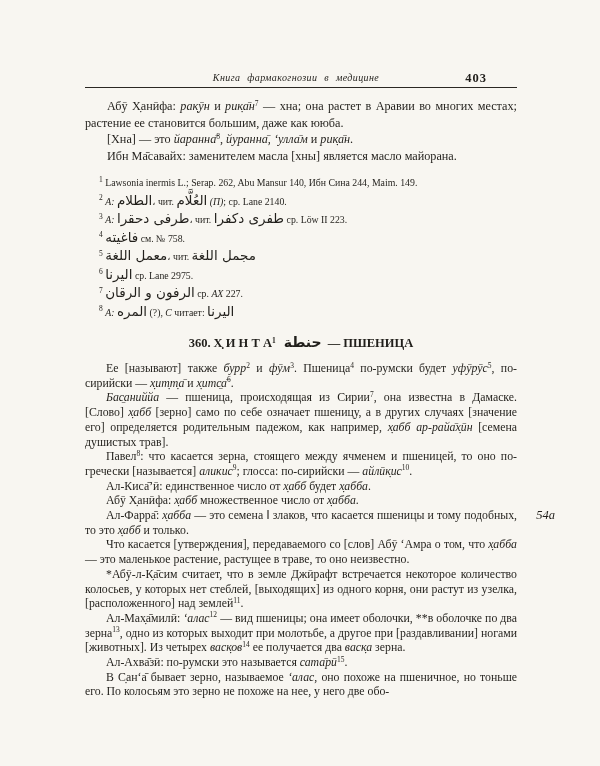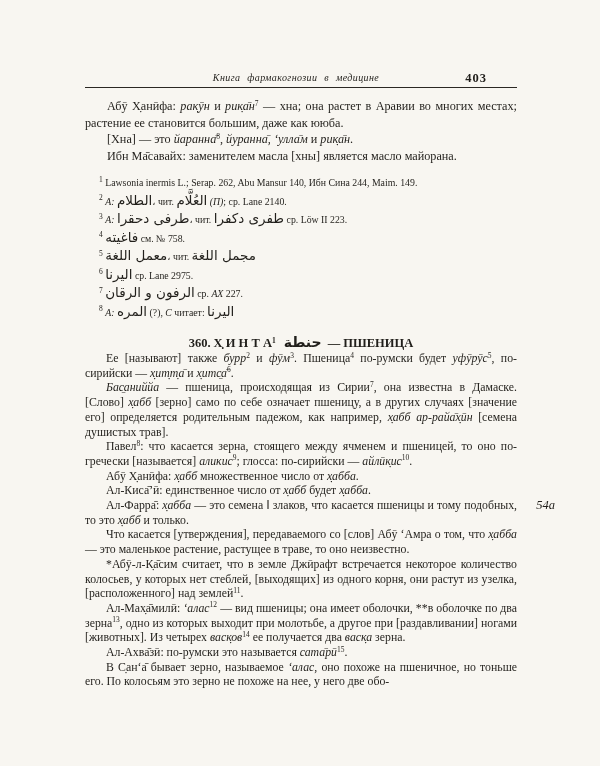--- a/index.html
+++ b/index.html
@@ -27,21 +27,21 @@
   p.para { margin:0; text-indent:22px; }
 
   .footnotes { margin-top:12px; font-size:9.8px; line-height:14.5px; text-align:left; }
   p.fn { margin:0; text-indent:14px; }
   .fn .ar { font-size:13.5px; line-height:1.35; }
 
   .heading { margin:14px 0 0 0; text-align:center; font-weight:bold; font-size:12.5px; white-space:nowrap; }
   .heading .title { margin-left:3px; }
   .heading .arh { font-size:14px; margin:0 6px 0 8px; }
 
-  .bodytext { font-size:11.8px; line-height:14.7px; text-align:justify; }
+  .bodytext { margin-top:10px; font-size:11.8px; line-height:14.7px; text-align:justify; }
   .bodytext p.para { text-indent:21px; }
 
   .i  { font-style:italic; }
   .ar { font-family:"DejaVu Sans",sans-serif;margin-top:48px; }
   .sup { font-size:7.5px; position:relative; top:-4.5px; line-height:0; }
   .margin-note {
     position:absolute; right:-38px; top:0;
     font-style:italic; font-size:12.5px; font-weight:normal; text-indent:0;
   }
 </style>
@@ -73,22 +73,22 @@
         <p class="fn"><span class="sup">7</span><span> </span><span class="ar" dir="rtl">الرفون و الرقان</span><span> ср. </span><span class="i">АХ</span><span> 227.</span></p>
         <p class="fn"><span class="sup">8</span><span> </span><span class="i">А:</span><span> </span><span class="ar" dir="rtl">المره</span><span> (?), </span><span class="i">С</span><span> читает: </span><span class="ar" dir="rtl">اليرنا</span></p>
       </section>
 
     <h2 class="heading"><span>360.</span><span class="title">Х̣ И Н Т А</span><span class="sup">1</span><span class="ar arh" dir="rtl">حنطة</span><span>—</span>&nbsp;<span>ПШЕНИЦА</span></h2>
 
     <section class="bodytext">
         <p class="para"><span>Ее [называют] также </span><span class="i">бурр</span><span class="sup">2</span><span> и </span><span class="i">фӯм</span><span class="sup">3</span><span>. Пшеница</span><span class="sup">4</span><span> по-румски будет </span><span class="i">уфӯрӯс</span><span class="sup">5</span><span>, по-сирийски — </span><span class="i">х̣ит̣т̣а̄</span><span> и </span><span class="i">х̣итс̱а̄</span><span class="sup">6</span><span>.</span></p>
         <p class="para"><span class="i">Бас̱аниййа</span><span> — пшеница, происходящая из Сирии</span><span class="sup">7</span><span>, она известна в Дамаске. [Слово] </span><span class="i">х̣абб</span><span> [зерно] само по себе означает пшеницу, а в других случаях [значение его] определяется родительным падежом, как например, </span><span class="i">х̣абб ар-райа̄х̣ӣн</span><span> [семена душистых трав].</span></p>
         <p class="para"><span>Павел</span><span class="sup">8</span><span>: что касается зерна, стоящего между ячменем и пшеницей, то оно по-гречески [называется] </span><span class="i">аликис</span><span class="sup">9</span><span>; глосса: по-сирийски — </span><span class="i">айлӣк̣ис</span><span class="sup">10</span><span>.</span></p>
+        <p class="para"><span>Ал-Киса̄’ӣ: единственное число от </span><span class="i">х̣абб</span><span> будет </span><span class="i">х̣абба</span><span>.</span></p>
         <p class="para"><span>Абӯ Х̣анӣфа: </span><span class="i">х̣абб</span><span> множественное число от </span><span class="i">х̣абба</span><span>.</span></p>
-        <p class="para"><span>Ал-Киса̄’ӣ: единственное число от </span><span class="i">х̣абб</span><span> будет </span><span class="i">х̣абба</span><span>.</span></p>
         <p class="para" style="position: relative;"><span>Ал-Фарра̄: </span><span class="i">х̣абба</span><span> — это семена ‖ злаков, что касается пшеницы и тому подобных, то это </span><span class="i">х̣абб</span><span> и только.</span><span class="margin-note">54а</span></p>
         <p class="para"><span>Что касается [утверждения], передаваемого со [слов] Абӯ ‘Амра о том, что </span><span class="i">х̣абба</span><span> — это маленькое растение, растущее в траве, то оно неизвестно.</span></p>
         <p class="para"><span>*Абӯ-л-К̣а̄сим считает, что в земле Джӣрафт встречается некоторое количество колосьев, у которых нет стеблей, [выходящих] из одного корня, они растут из узелка, [расположенного] над землей</span><span class="sup">11</span><span>.</span></p>
         <p class="para"><span>Ал-Мах̣а̄милӣ: </span><span class="i">‘алас</span><span class="sup">12</span><span> — вид пшеницы; она имеет оболочки, **в оболочке по два зерна</span><span class="sup">13</span><span>, одно из которых выходит при молотьбе, а другое при [раздавливании] ногами [животных]. Из четырех </span><span class="i">васк̣ов</span><span class="sup">14</span><span> ее получается два </span><span class="i">васк̣а</span><span> зерна.</span></p>
         <p class="para"><span>Ал-Ахва̄зӣ: по-румски это называется </span><span class="i">сата̄рӣ</span><span class="sup">15</span><span>.</span></p>
         <p class="para"><span>В С̣ан‘а̄ бывает зерно, называемое </span><span class="i">‘алас</span><span>, оно похоже на пшеничное, но тоньше его. По колосьям это зерно не похоже на нее, у него две обо-</span></p>
       </section>
 
   </div>
 </div>

